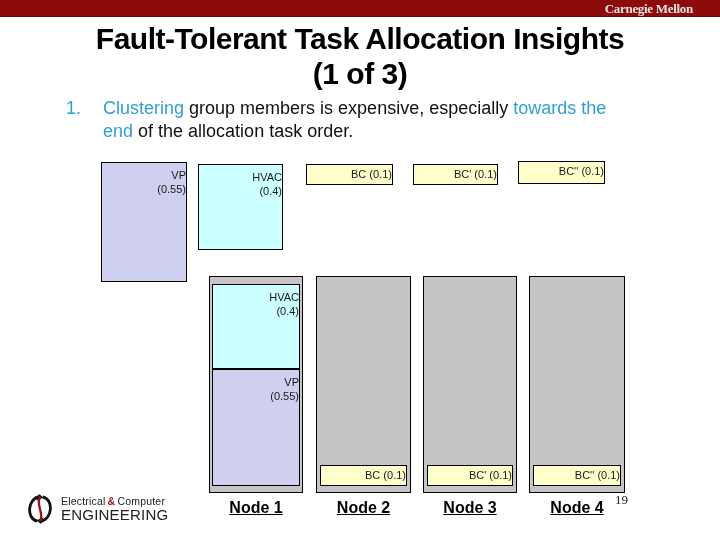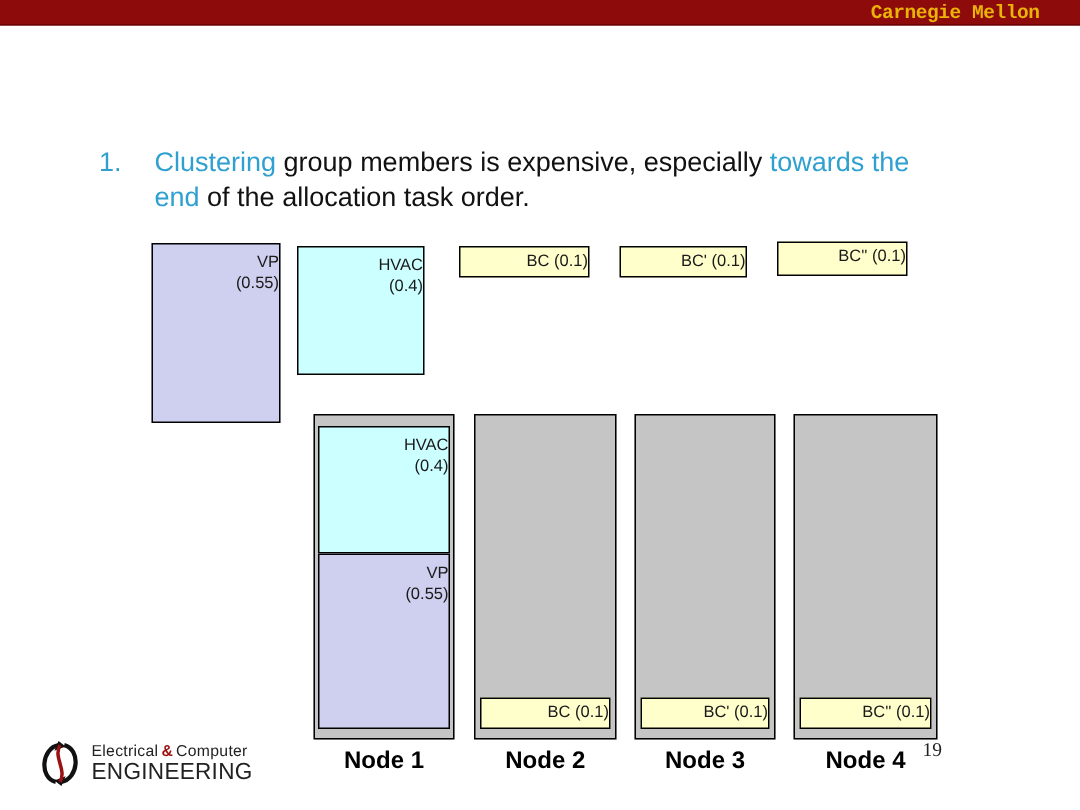--- a/index.html
+++ b/index.html
@@ -8,21 +8,21 @@
     background:#ffffff;
     font-family:"Liberation Sans", sans-serif;
   }
   
   .topbar{
     position:absolute;left:0;top:0;width:720px;height:17px;
     background:#8e0b0b;border-bottom:1px solid #6d0505;box-sizing:border-box;
   }
   .brand{
     position:absolute;right:27px;top:1px;
-    color:#eab308;font-family:Liberation Mono, monospace;font-weight:bold;
+    color:#e5e5e5;font-family:Liberation Serif, serif;font-weight:bold;
     font-size:13px;letter-spacing:-0.3px;margin-left:48px;
   }
   
   .title{
     position:absolute;left:0;top:21px;width:720px;margin:0;
     text-align:center;color:#000;
     font-size:30px;line-height:35px;font-weight:bold;letter-spacing:-0.5px;
   }
   
   .bullet{
@@ -52,21 +52,21 @@
   .col2{left:316px;width:95px;}
   .col3{left:423px;width:94px;}
   .col4{left:529px;width:96px;}
   .inner{position:absolute;left:2px;right:2px;}
   .hvac-in{top:7px;height:85px;background:#ccffff;}
   .vp-in{top:92px;height:117px;background:#cfcfef;}
   .chip-in{left:3px;right:3px;bottom:6px;height:21px;}
   
   .nlabel{
     position:absolute;top:499px;text-align:center;
-    font-size:16px;font-weight:bold;color:#000;
+    font-size:16px;font-weight:bold;color:#000;text-decoration:underline;
   }
   .l1{left:209px;width:94px;}
   .l2{left:316px;width:95px;}
   .l3{left:423px;width:94px;}
   .l4{left:529px;width:96px;}
   
   .logo{position:absolute;left:24px;top:493px;display:flex;align-items:center;justify-content:flex-end;}
   .logo svg{display:block;margin-right:5px;}
   .logo-text{line-height:1;}
   .lt1{font-size:10.5px;color:#222;letter-spacing:0.2px;}
@@ -79,21 +79,21 @@
 </style>
 </head>
 <body>
 
 <div>
 
   <header class="topbar">
     <span class="brand">Carnegie Mellon</span>
   </header>
 
-  <h1 class="title"><br></h1>
+  <h1 class="title"><span>Fault-Tolerant Task Allocation Insights</span><br><span>(1 of 3)</span></h1>
 
   <div class="bullet">
     <span class="num hl">1.</span>
     <div><span class="hl">Clustering</span><span> group members is expensive, especially </span><span class="hl">towards the</span><br><span class="hl">end</span><span> of the allocation task order.</span></div>
   </div>
 
   <div class="box tall vp-un">
     <div>VP</div>
     <div>(0.55)</div>
   </div>

